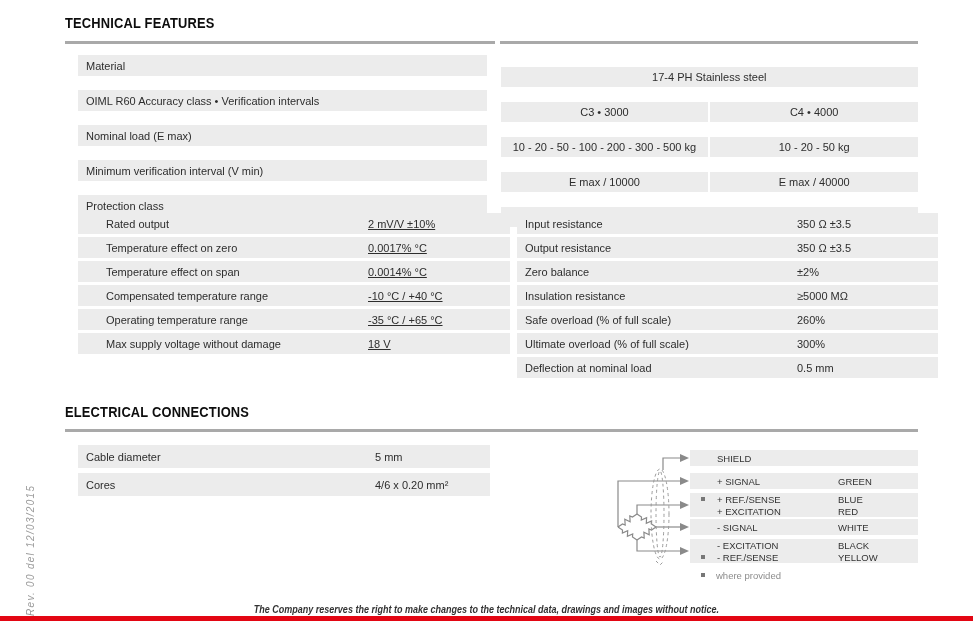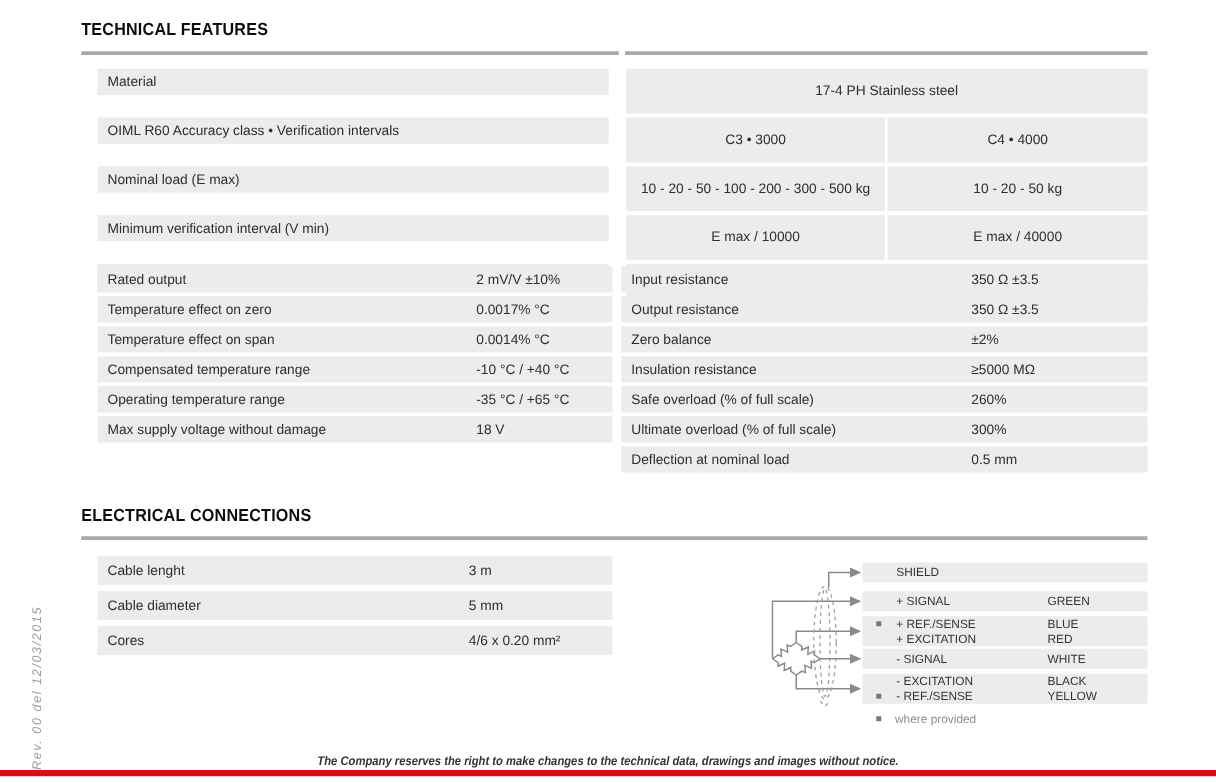--- a/index.html
+++ b/index.html
@@ -18,30 +18,30 @@
   .rule-split .seg-l { width:430px; height:3px; background:#a9a9a9; }
   .rule-split .seg-r { flex:1; height:3px; background:#a9a9a9; }
   .rule-full { position:absolute; left:65px; top:429px; width:853px; height:3px; background:#a9a9a9; }
 
   
   #table1 { position:absolute; left:78px; top:55px; width:840px; }
   .srow { display:flex; gap:14px; margin-bottom:3px; }
   .lcell { width:412px; height:21px; background:#ececec; display:flex; align-items:center;
            padding-left:8px; box-sizing:border-box; font-size:11px; color:#2d2d2d; }
   .varea { width:421px; display:flex; gap:2px; }
-  .vcell { flex:1; height:36px; background:#ececec; display:flex; align-items:center;
-           justify-content:center; font-size:11px; color:#2d2d2d; }
+  .vcell { flex:1; height:20px; background:#ececec; display:flex; align-items:center;
+           justify-content:center; font-size:11px; color:#2d2d2d;margin-top:12px; }
 
   
   #table2 { position:absolute; left:78px; top:213px; display:flex; gap:7px; }
   .prow { position:relative; height:21px; background:#ececec; margin-bottom:3px;
           display:flex; align-items:center; font-size:11px; color:#2d2d2d; }
   .pl { padding-left:8px; white-space:nowrap; }
   .pv { position:absolute; white-space:nowrap; }
-  .colL .prow { width:412px; } .colL .pv { left:303px; }
+  .colL .prow { width:412px;padding-left:20px; } .colL .pv { left:290px;text-decoration:underline; }
   .colR .prow { width:421px; } .colR .pv { left:280px; }
 
   
   #cable-table { position:absolute; left:78px; top:445px; }
   .crow { position:relative; width:412px; height:23px; background:#ececec; margin-bottom:5px;
           display:flex; align-items:center; font-size:11px; color:#2d2d2d; }
   .crow .pv { left:297px; }
 
   
   #wiring { position:absolute; left:600px; top:440px; width:330px; height:155px; }
@@ -172,24 +172,20 @@
           <span class="pl">Deflection at nominal load</span>
           <span class="pv">0.5 mm</span>
         </div>
     </div>
   </div>
 
   <h2 class="sec-title" id="elec-title">ELECTRICAL CONNECTIONS</h2>
   <div class="rule-full"></div>
 
   <div id="cable-table">
-    <div class="crow">
-        <span class="pl">Cable lenght</span>
-        <span class="pv">3 m</span>
-      </div>
     <div class="crow">
         <span class="pl">Cable diameter</span>
         <span class="pv">5 mm</span>
       </div>
     <div class="crow">
         <span class="pl">Cores</span>
         <span class="pv">4/6 x 0.20 mm²</span>
       </div>
   </div>
 

